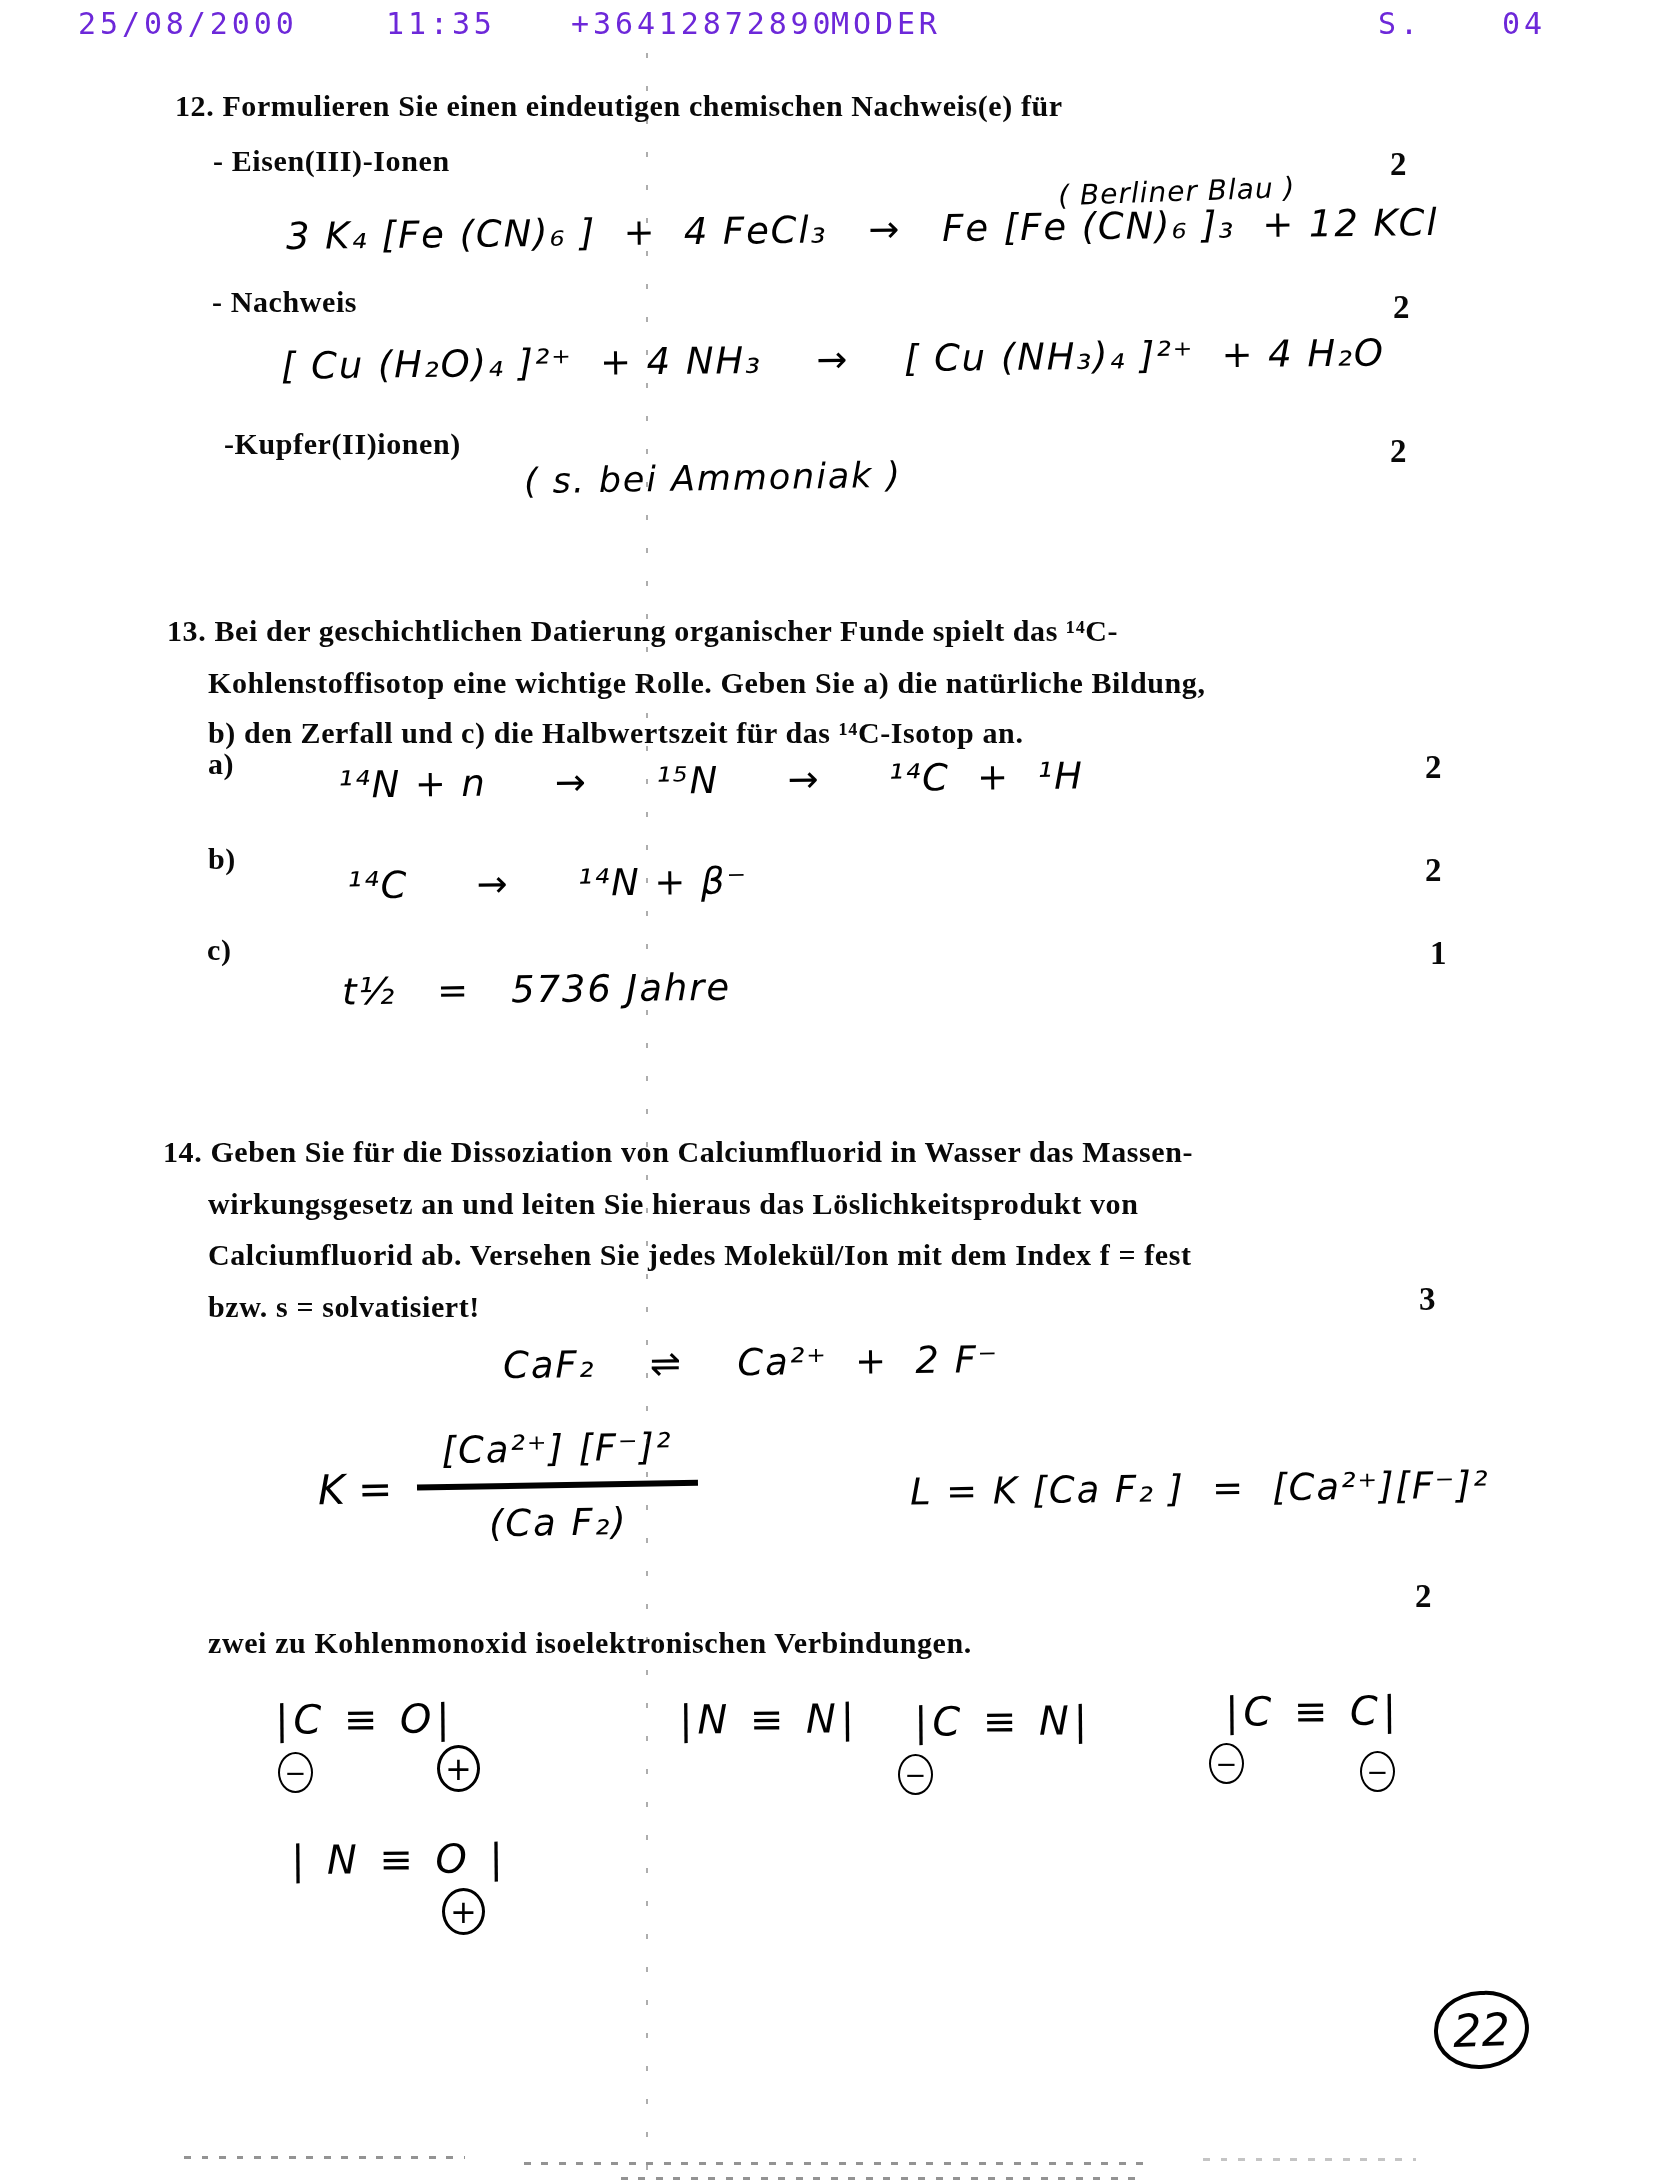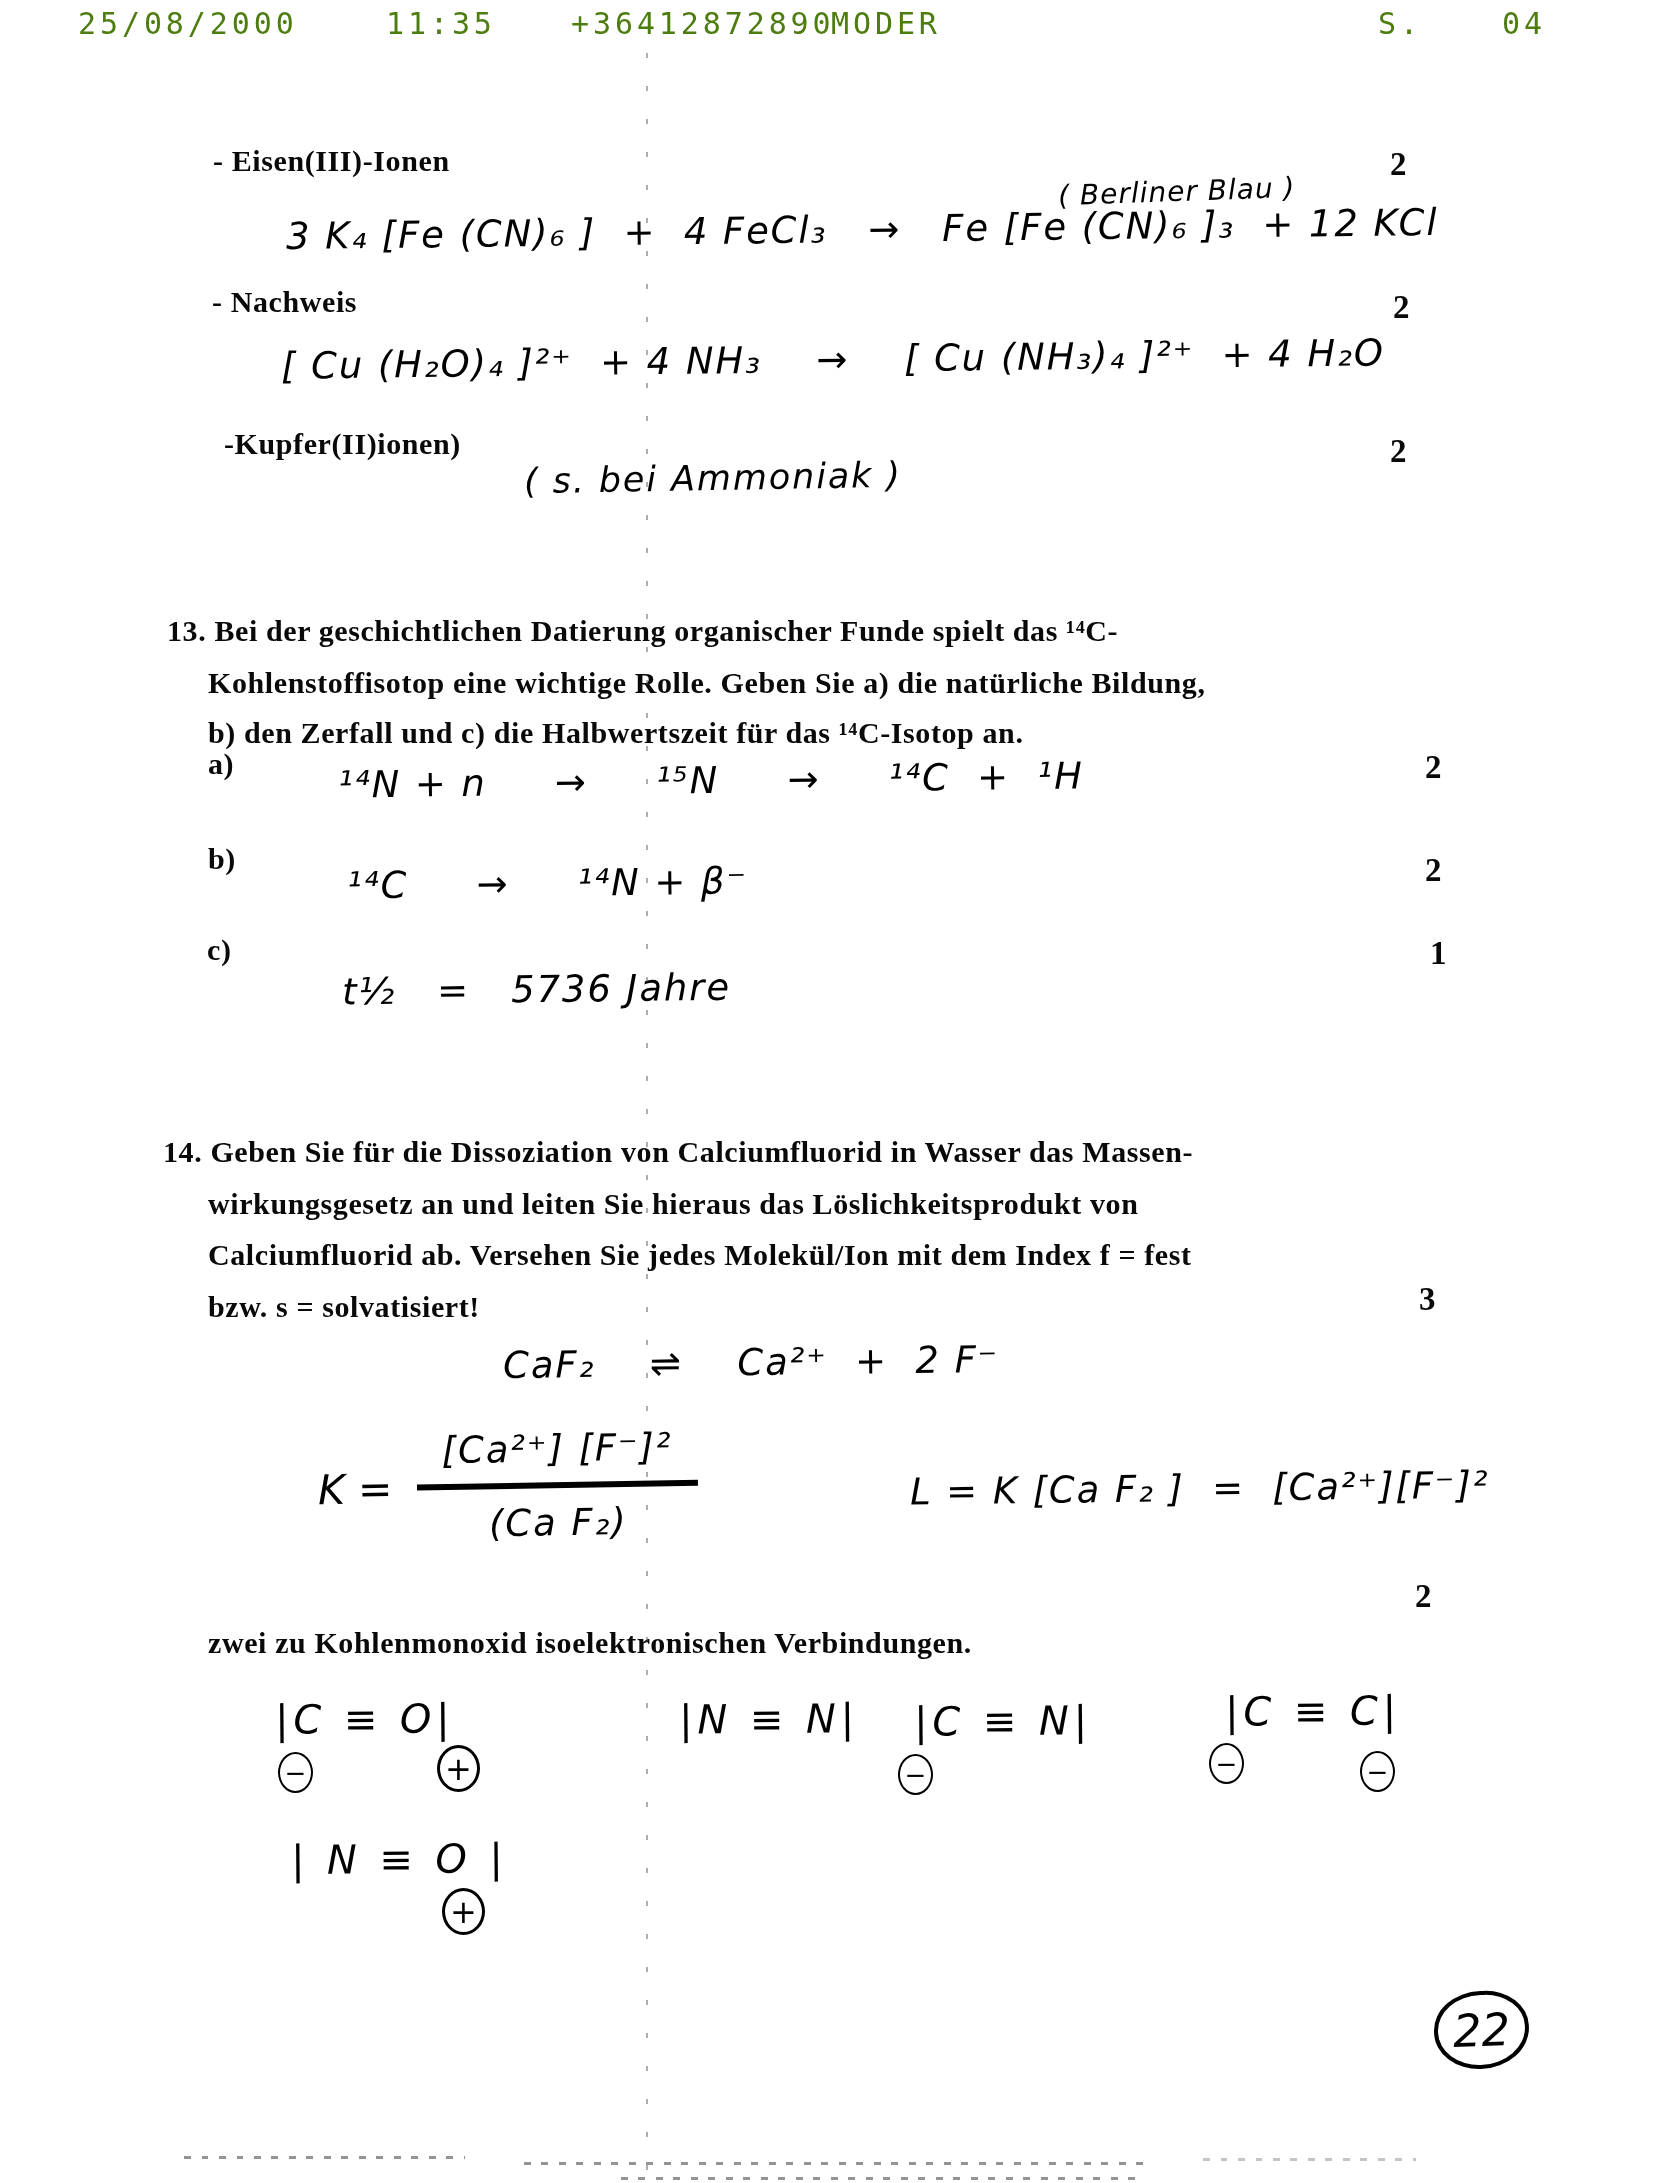--- a/index.html
+++ b/index.html
@@ -1,19 +1,19 @@
 <!DOCTYPE html>
 <html><head>
 <meta charset="utf-8">
 <style>
   html,body{margin:0;padding:0;background:#d9d9d9;}
   .page{position:relative;width:1677px;height:2183px;background:#ffffff;color:#0a0a0a;overflow:hidden;margin:0 auto;}
 
   
-  .fax{position:absolute;top:5.8px;font-family:"DejaVu Sans Mono",monospace;font-size:30px;letter-spacing:3.9px;color:#4d7c0f;white-space:pre;}
+  .fax{position:absolute;top:5.8px;font-family:"DejaVu Sans Mono",monospace;font-size:30px;letter-spacing:3.9px;color:#6d28d9;white-space:pre;}
 
   
   .print{position:absolute;font-family:"Liberation Serif",serif;font-weight:bold;font-size:30px;letter-spacing:0.6px;white-space:nowrap;color:#090909;}
   .pts{position:absolute;font-family:"Liberation Serif",serif;font-weight:bold;font-size:33px;color:#090909;}
 
   
   .hw{position:absolute;font-family:"DejaVu Sans",sans-serif;font-style:italic;white-space:pre;color:#000;}
   .hw-eq{font-size:37px;letter-spacing:1.9px;transform:rotate(-0.7deg);}
   .hw-note{font-size:28px;letter-spacing:1px;transform:rotate(-2deg);}
   .hw-mid{font-size:35px;letter-spacing:1.9px;transform:rotate(-1deg);}
@@ -43,20 +43,21 @@
 
 <div class="page">
 
   <span class="fax" style="left:78px">25/08/2000</span>
   <span class="fax" style="left:386px">11:35</span>
   <span class="fax" style="left:571px">+36412872890</span>
   <span class="fax" style="left:831px">MODER</span>
   <span class="fax" style="left:1378px">S.</span>
   <span class="fax" style="left:1502px">04</span>
 
+  <div class="print" style="left:175px;top:89px">12. Formulieren Sie einen eindeutigen chemischen Nachweis(e) für</div>
 
   <div class="print" style="left:213px;top:144px">- Eisen(III)-Ionen</div>
   <div class="pts" style="left:1390px;top:146px">2</div>
   <div class="hw hw-note" style="left:1058px;top:175px">( Berliner Blau )</div>
   <div class="hw hw-eq" style="left:286px;top:208px">3 K₄ [Fe (CN)₆ ]  +  4 FeCl₃   →   Fe [Fe (CN)₆ ]₃  + 12 KCl</div>
 
   <div class="print" style="left:212px;top:285px">- Nachweis</div>
   <div class="pts" style="left:1393px;top:289px">2</div>
   <div class="hw hw-eq" style="left:281px;top:338px">[ Cu (H₂O)₄ ]²⁺  + 4 NH₃    →    [ Cu (NH₃)₄ ]²⁺  + 4 H₂O</div>
 

